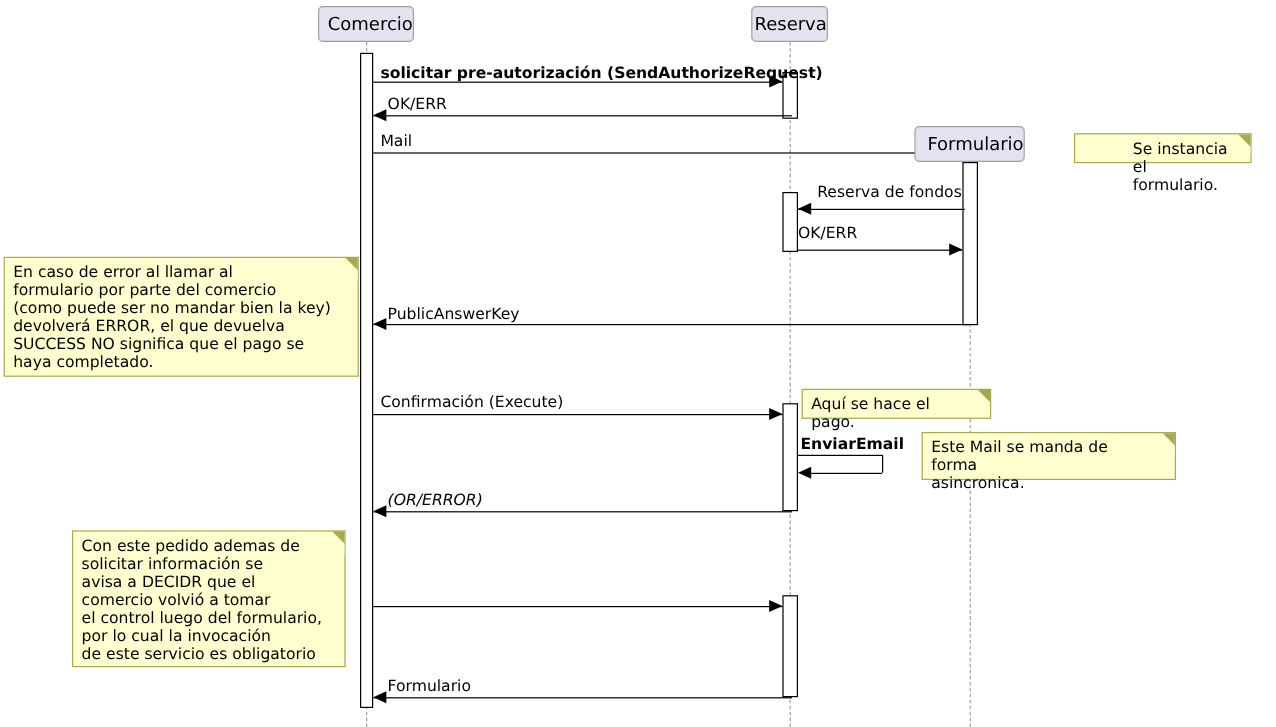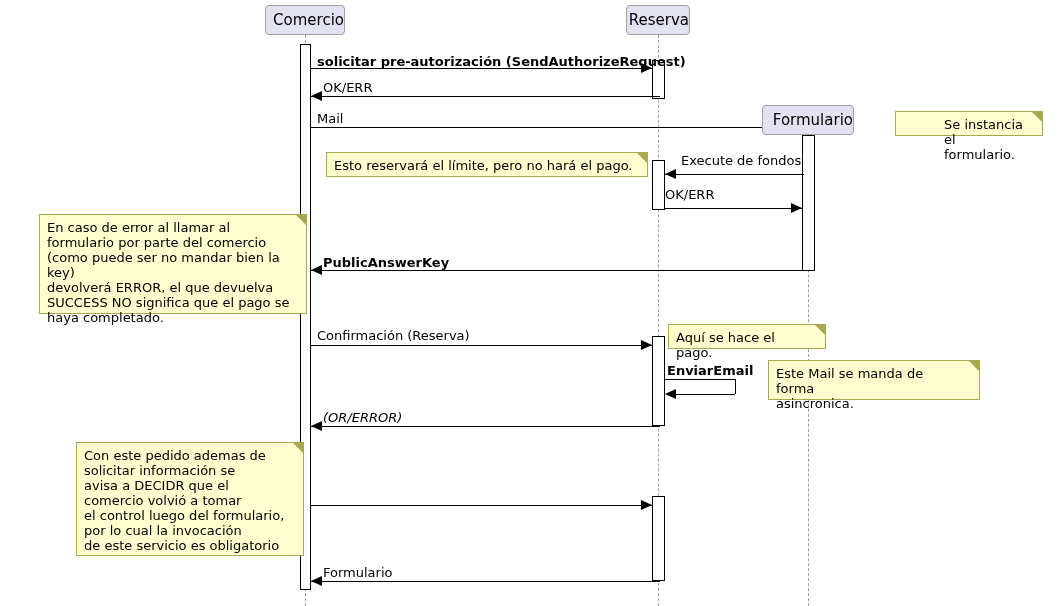--- a/index.html
+++ b/index.html
@@ -130,55 +130,54 @@
     <div class="arrow-head arrow-right" style="left: 641px; top: 63px;"></div>
     <div class="msg-label" style="left: 317px; top: 55px; font-weight: bold;">solicitar pre-autorización (SendAuthorizeRequest)</div>
     <div class="msg-line" style="left: 311px; top: 96px; width: 349px;"></div>
     <div class="arrow-head arrow-left" style="left: 311px; top: 91px;"></div>
     <div class="msg-label" style="left: 323px; top: 81px;">OK/ERR</div>
     <div class="msg-line" style="left: 311px; top: 127px; width: 491px;"></div>
     <div class="arrow-head arrow-right" style="left: 791px; top: 122px;"></div>
     <div class="msg-label" style="left: 317px; top: 112px;">Mail</div>
     <div class="msg-line" style="left: 665px; top: 174px; width: 139px;"></div>
     <div class="arrow-head arrow-left" style="left: 665px; top: 169px;"></div>
-    <div class="msg-label" style="left: 681px; top: 154px;">Execute de fondos</div>
+    <div class="msg-label" style="left: 681px; top: 154px;">Reserva de fondos</div>
     <div class="msg-line" style="left: 665px; top: 208px; width: 137px;"></div>
     <div class="arrow-head arrow-right" style="left: 791px; top: 203px;"></div>
     <div class="msg-label" style="left: 665px; top: 188px;">OK/ERR</div>
     <div class="msg-line" style="left: 311px; top: 270px; width: 497px;"></div>
     <div class="arrow-head arrow-left" style="left: 311px; top: 265px;"></div>
-    <div class="msg-label" style="left: 323px; top: 256px; font-weight: bold;">PublicAnswerKey</div>
+    <div class="msg-label" style="left: 323px; top: 256px;">PublicAnswerKey</div>
     <div class="msg-line" style="left: 311px; top: 345px; width: 341px;"></div>
     <div class="arrow-head arrow-right" style="left: 641px; top: 340px;"></div>
-    <div class="msg-label" style="left: 317px; top: 329px;">Confirmación (Reserva)</div>
+    <div class="msg-label" style="left: 317px; top: 329px;">Confirmación (Execute)</div>
     <div class="msg-line" style="left: 311px; top: 426px; width: 349px;"></div>
     <div class="arrow-head arrow-left" style="left: 311px; top: 421px;"></div>
     <div class="msg-label" style="left: 323px; top: 411px; font-style: italic;">(OR/ERROR)</div>
     <div class="msg-line" style="left: 311px; top: 505px; width: 341px;"></div>
     <div class="arrow-head arrow-right" style="left: 641px; top: 500px;"></div>
     <div class="msg-line" style="left: 311px; top: 581px; width: 349px;"></div>
     <div class="arrow-head arrow-left" style="left: 311px; top: 576px;"></div>
     <div class="msg-label" style="left: 323px; top: 566px;">Formulario</div>
     <div class="self-seg" style="left: 665px; top: 379px; width: 70px;"></div>
     <div class="self-vert" style="left: 735px; top: 379px; height: 15px;"></div>
     <div class="self-seg" style="left: 676px; top: 394px; width: 59px;"></div>
     <div class="arrow-head arrow-left" style="left: 665px; top: 389px;"></div>
     <div class="msg-label" style="left: 667px; top: 364px; font-weight: bold;">EnviarEmail</div>
     <div class="note" style="left: 895px; top: 111px; width: 148px; height: 25px; padding-left: 48px;">Se instancia el formulario.<div class="note-fold"><div class="note-fold-inner"></div></div></div>
-    <div class="note" style="left: 326px; top: 152px; width: 322px; height: 25px;">Esto reservará el límite, pero no hará el pago.<div class="note-fold"><div class="note-fold-inner"></div></div></div>
-    <div class="note" style="left: 3px; top: 214px; width: 268px; height: 100px; margin-left: 36px;">En caso de error al llamar al
+    <div class="note" style="left: 3px; top: 214px; width: 296px; height: 100px;">En caso de error al llamar al
 formulario por parte del comercio
 (como puede ser no mandar bien la key)
 devolverá ERROR, el que devuelva
 SUCCESS NO significa que el pago se
 haya completado.<div class="note-fold"><div class="note-fold-inner"></div></div></div>
     <div class="note" style="left: 668px; top: 324px; width: 158px; height: 25px;">Aquí se hace el pago.<div class="note-fold"><div class="note-fold-inner"></div></div></div>
     <div class="note" style="left: 768px; top: 360px; width: 212px; height: 40px;">Este Mail se manda de forma
 asincronica.<div class="note-fold"><div class="note-fold-inner"></div></div></div>
-    <div class="note" style="left: 76px; top: 442px; width: 228px; height: 114px;">Con este pedido ademas de
+    <div class="note" style="left: 60px; top: 442px; width: 228px; height: 114px;">Con este pedido ademas de
 solicitar información se
 avisa a DECIDR que el
 comercio volvió a tomar
 el control luego del formulario,
 por lo cual la invocación
 de este servicio es obligatorio<div class="note-fold"><div class="note-fold-inner"></div></div></div>
     <div class="participant" style="left: 265px; top: 5px; width: 80px; height: 30px;">
       <span>Comercio</span>
     </div>
     <div class="participant" style="left: 626px; top: 5px; width: 64px; height: 30px;">

